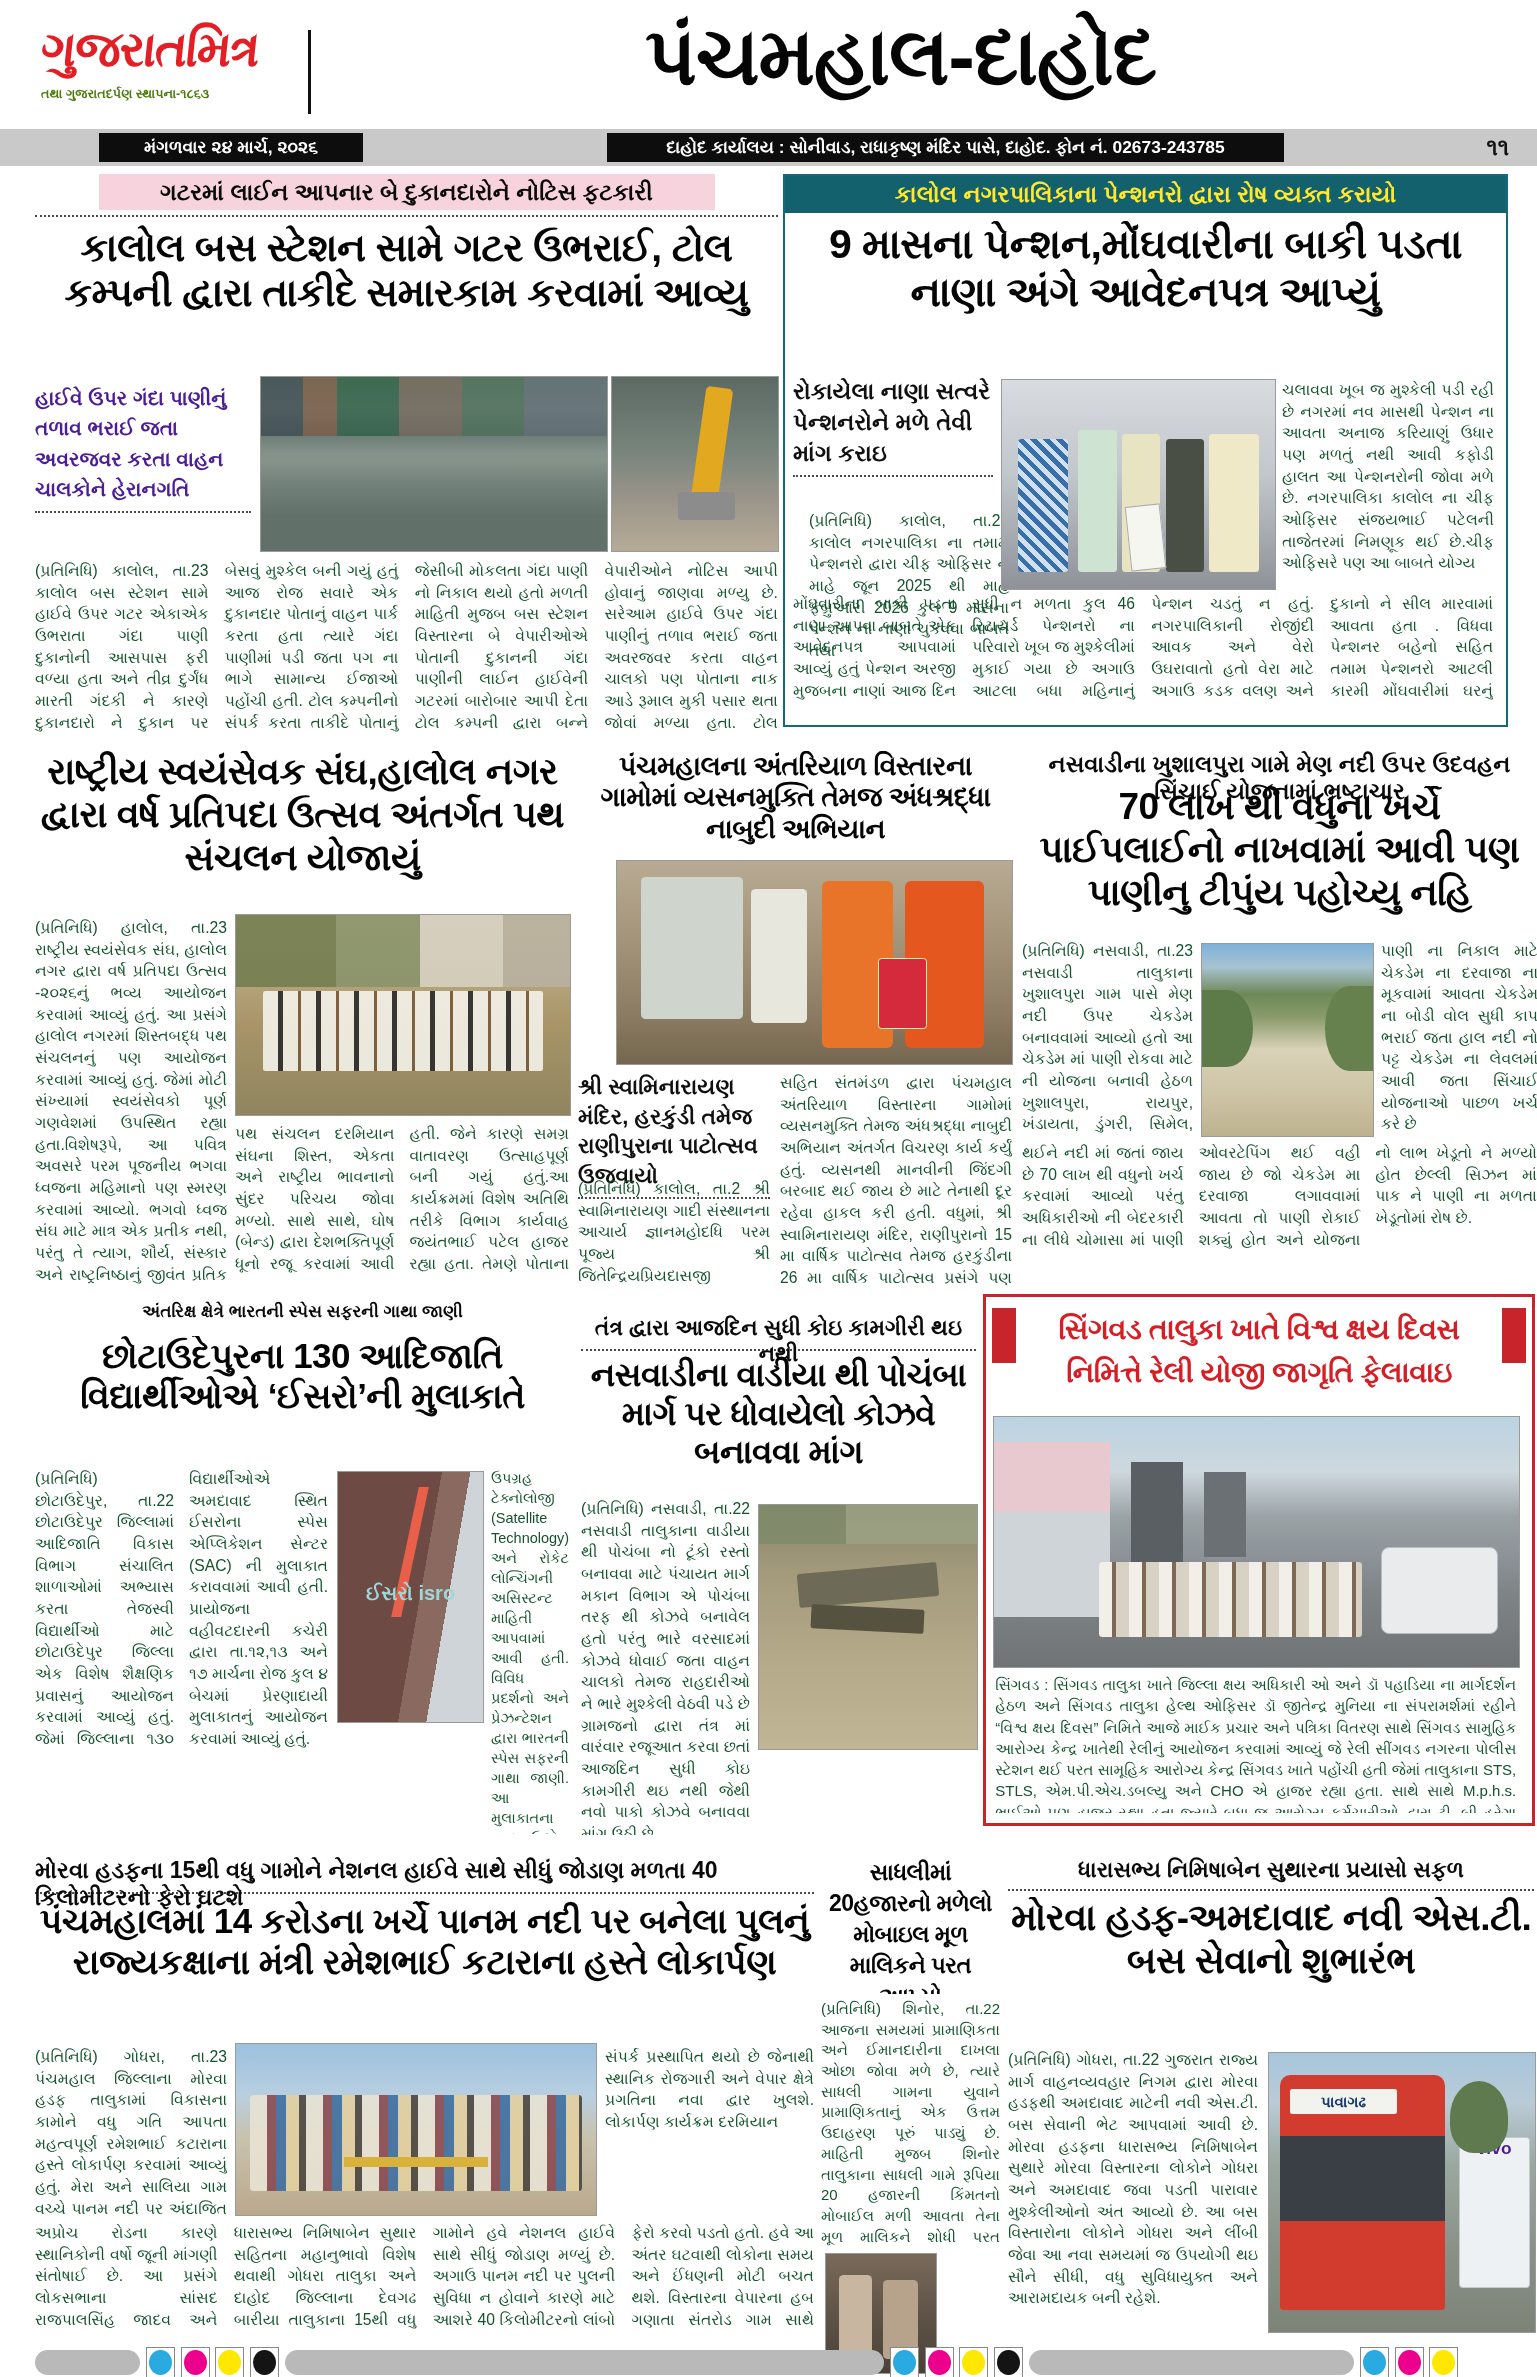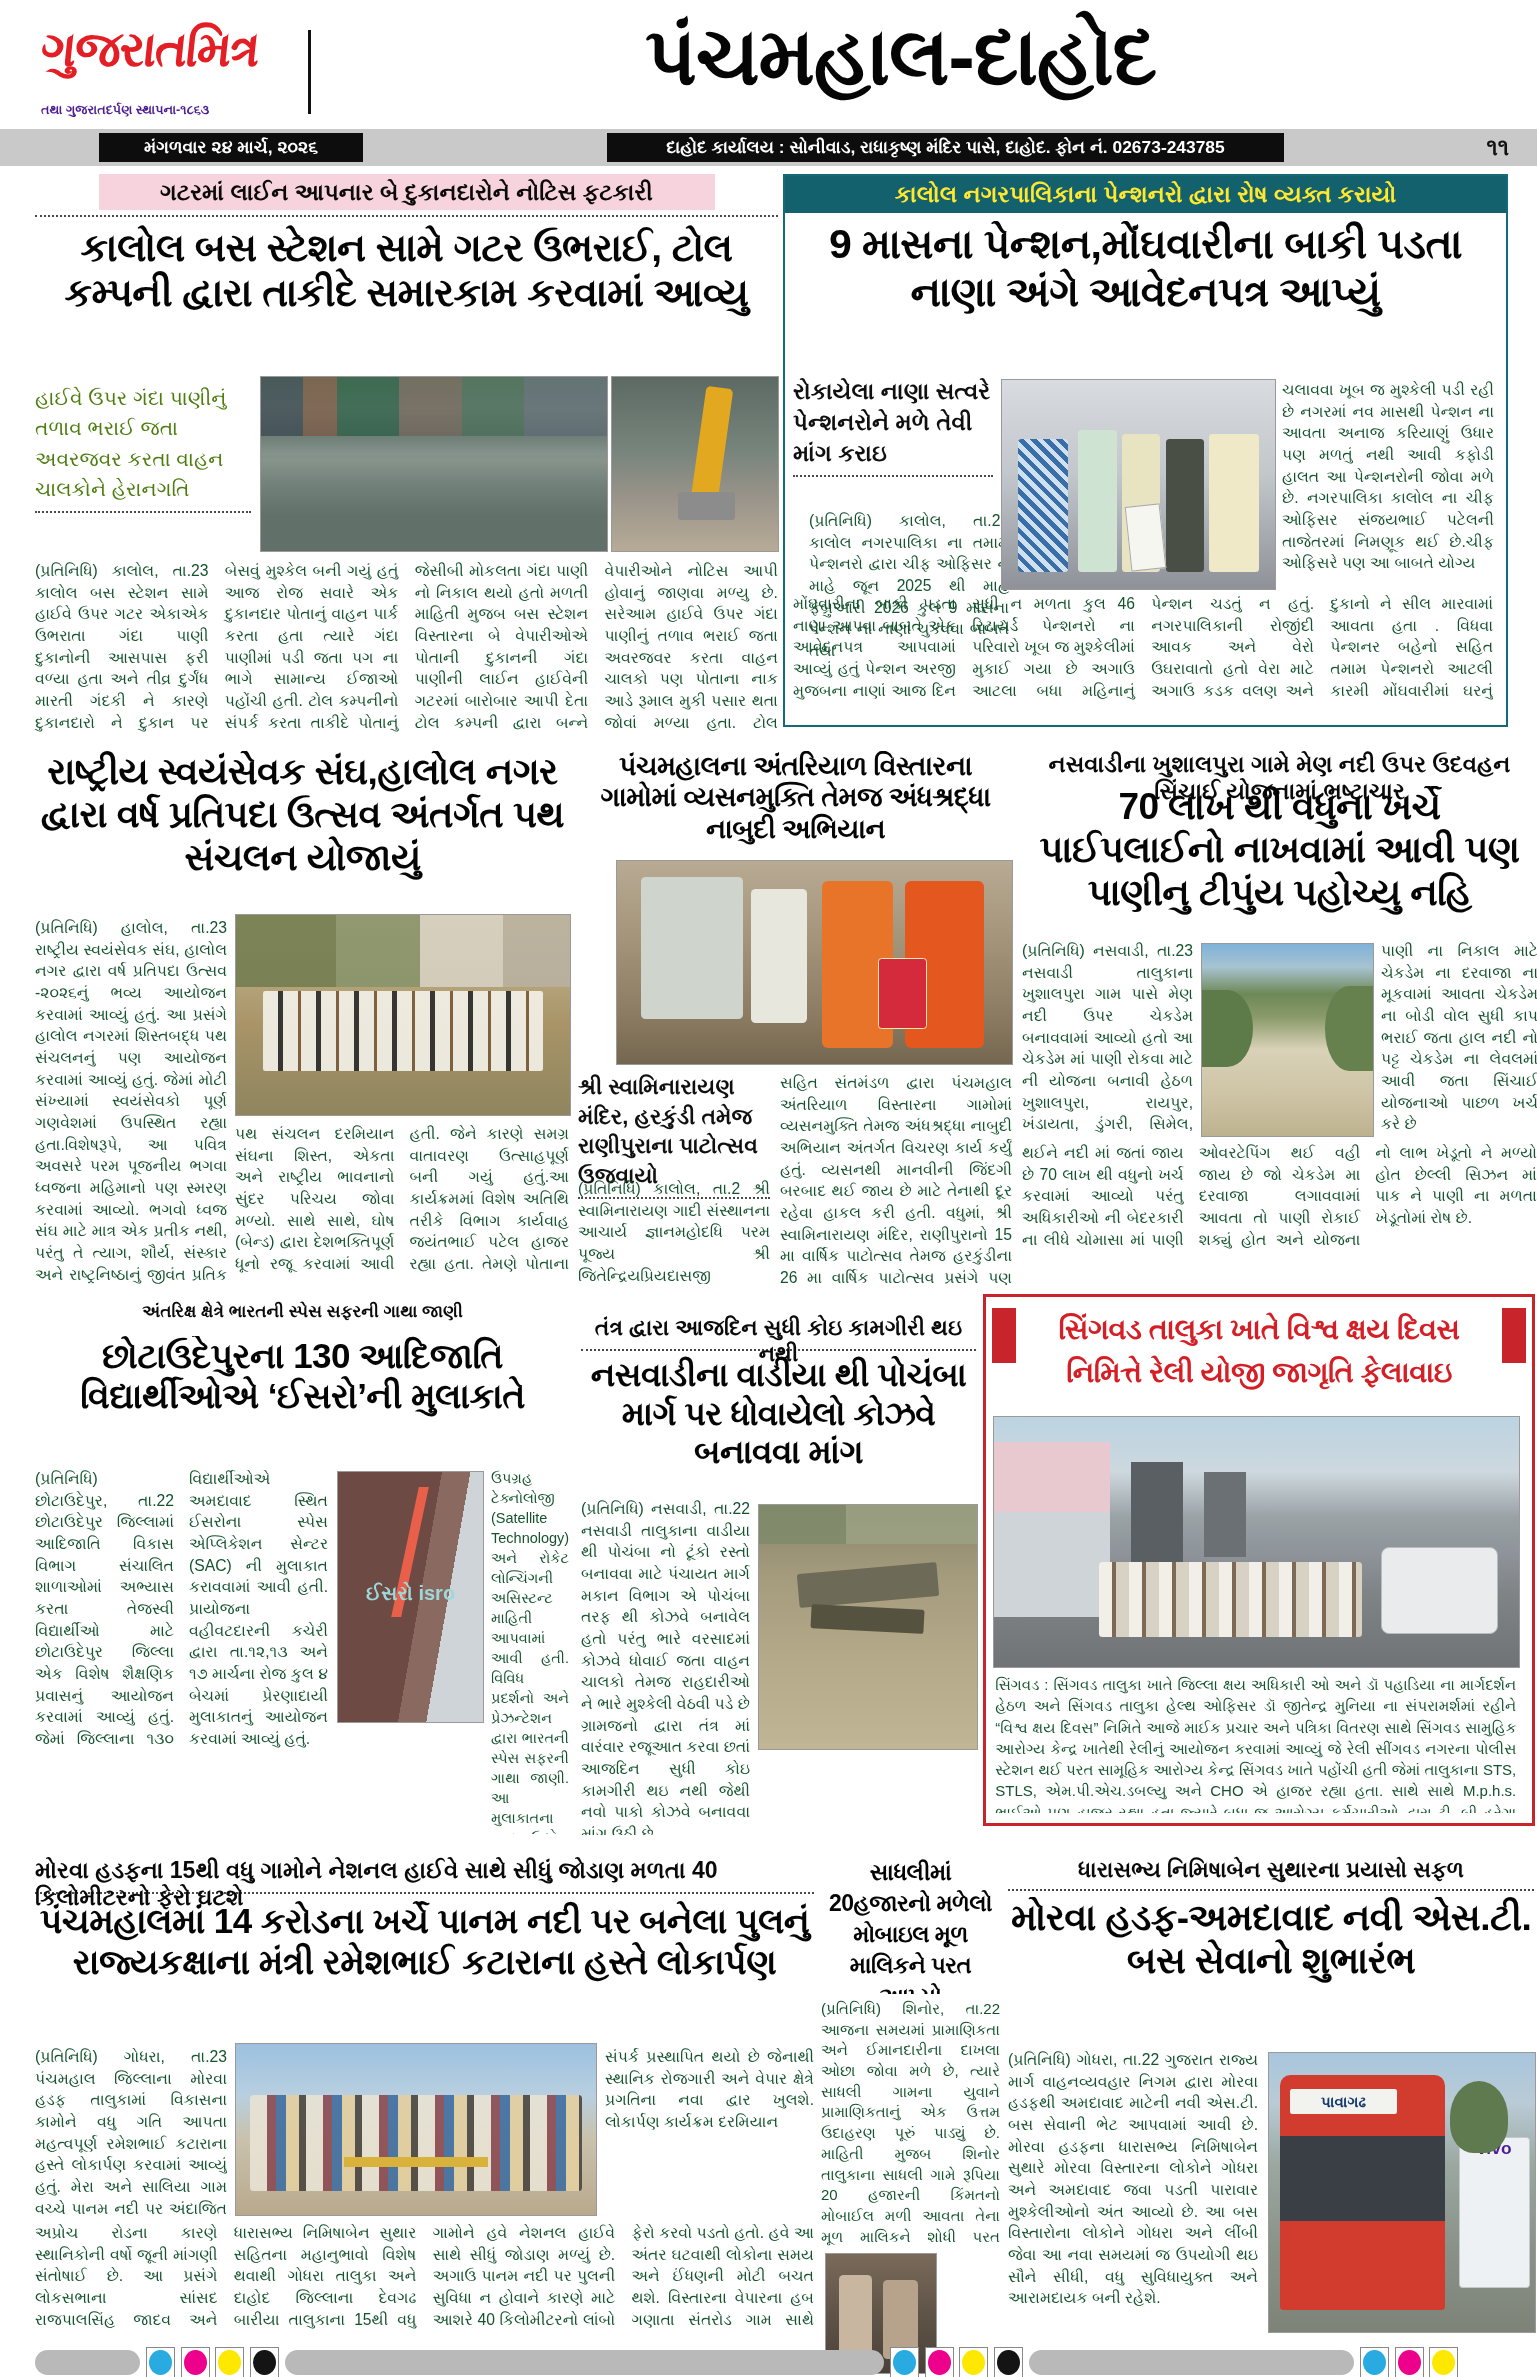--- a/index.html
+++ b/index.html
@@ -26,42 +26,42 @@
   .footerstrip{position:absolute;display:flex;align-items:center;gap:5.8px;}
 </style>
 </head>
 <body>
 
 <div class="page">
 
   <div class="abs" style="left:0;top:0;width:1537px;height:128px;">
     <div class="abs" style="left:41px;top:16.3px;width:256px;height:105px;">
       <div style="font-weight:bold;font-size:49px;color:#e31e24;transform:skewX(-6deg);letter-spacing:-1.7px;line-height:1.35;">ગુજરાતમિત્ર</div>
-      <div style="font-weight:bold;font-size:12.8px;color:#4c1d95;margin-top:20px;">તથા ગુજરાતદર્પણ સ્થાપના-૧૮૬૩</div>
+      <div style="font-weight:bold;font-size:12.8px;color:#4d7c0f;margin-top:4px;">તથા ગુજરાતદર્પણ સ્થાપના-૧૮૬૩</div>
     </div>
     <div class="abs vline" style="left:308px;top:30px;width:2.9px;height:84px;"></div>
     <div class="abs headline" style="left:360px;top:10.5px;width:1081px;font-size:80px;letter-spacing:-1.2px;">પંચમહાલ-દાહોદ</div>
   </div>
 
   <div class="abs" style="left:0;top:129px;width:1537px;height:37px;background:#c9c9c9;">
     <div class="abs blackbox" style="left:99px;top:4.1px;width:264px;height:29px;font-size:17.4px;text-align:right;">
       <span>મંગળવાર ૨૪ માર્ચ, ૨૦૨૬</span>
     </div>
     <div class="abs blackbox" style="left:607px;top:4.1px;width:677px;height:29px;font-size:17.4px;">
       <span>દાહોદ કાર્યાલય : સોનીવાડ, રાધાકૃષ્ણ મંદિર પાસે, દાહોદ. ફોન નં. 02673-243785</span>
     </div>
     <div class="abs" style="right:28px;top:4.6px;font-size:23px;font-weight:bold;color:#111;">૧૧</div>
   </div>
 
   <div class="abs" style="left:35px;top:174px;width:743px;height:561px;">
     <div class="kicker" style="background:#f7d4dd;width:616px;margin:0 auto;height:36px;line-height:36px;font-size:23px;">ગટરમાં લાઈન આપનાર બે દુકાનદારોને નોટિસ ફટકારી</div>
     <div class="dotted" style="width:100%;height:4.6px;"></div>
     <div class="headline" style="margin-top:8.1px;font-size:39px;height:148px;overflow:hidden;">કાલોલ બસ સ્ટેશન સામે ગટર ઉભરાઈ, ટોલ કમ્પની દ્વારા તાકીદે સમારકામ કરવામાં આવ્યુ</div>
     <div class="abs" style="left:0;top:209px;width:216px;height:174px;">
-      <div style="font-size:20.3px;line-height:1.5;color:#4d7c0f;">હાઈવે ઉપર ગંદા પાણીનું તળાવ ભરાઈ જતા અવરજવર કરતા વાહન ચાલકોને હેરાનગતિ</div>
+      <div style="font-size:20.3px;line-height:1.5;color:#4c1d95;font-weight:bold;">હાઈવે ઉપર ગંદા પાણીનું તળાવ ભરાઈ જતા અવરજવર કરતા વાહન ચાલકોને હેરાનગતિ</div>
       <div class="dotted" style="width:100%;height:5.8px;"></div>
     </div>
     <div class="photo" style="left:225px;top:202px;width:346px;height:174px;background:linear-gradient(180deg,#7f9a7a 0%,#9aa89d 18%,#6e7f78 34%,#8d9a92 48%,#7b8a82 62%,#6f7e76 80%,#83908a 100%);">
       <div style="position:absolute;left:0;top:0;width:100%;height:34%;background:linear-gradient(90deg,#3c4a52 0 12%,#7a5a46 12% 22%,#2e5f47 22% 40%,#70655a 40% 58%,#4a6c58 58% 76%,#5d6a72 76% 100%);opacity:.8;"></div>
       <div style="position:absolute;left:0;bottom:0;width:100%;height:55%;background:linear-gradient(180deg,rgba(120,135,125,.2),rgba(70,85,80,.55));"></div>
     </div>
     <div class="photo" style="left:576px;top:202px;width:166px;height:174px;background:linear-gradient(180deg,#5c6a63 0%,#75837b 40%,#9a948a 70%,#b7ab97 100%);">
       <div style="position:absolute;left:52%;top:6%;width:16%;height:70%;background:#e2a81f;transform:rotate(8deg);border-radius:4.6px;"></div>
       <div style="position:absolute;left:40%;top:66%;width:34%;height:16%;background:#8c8c8c;border-radius:3.5px;"></div>
     </div>

